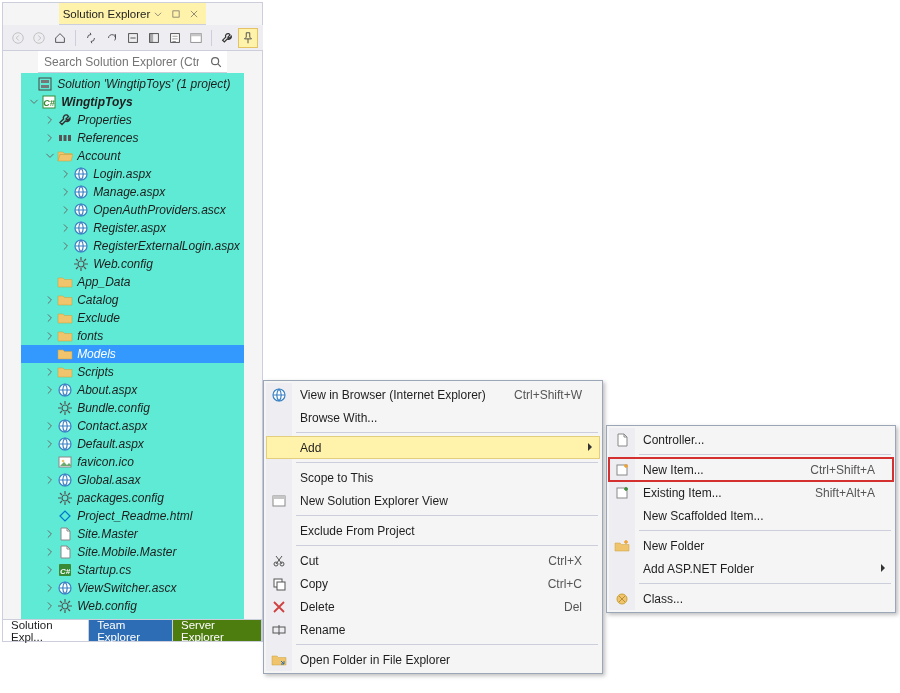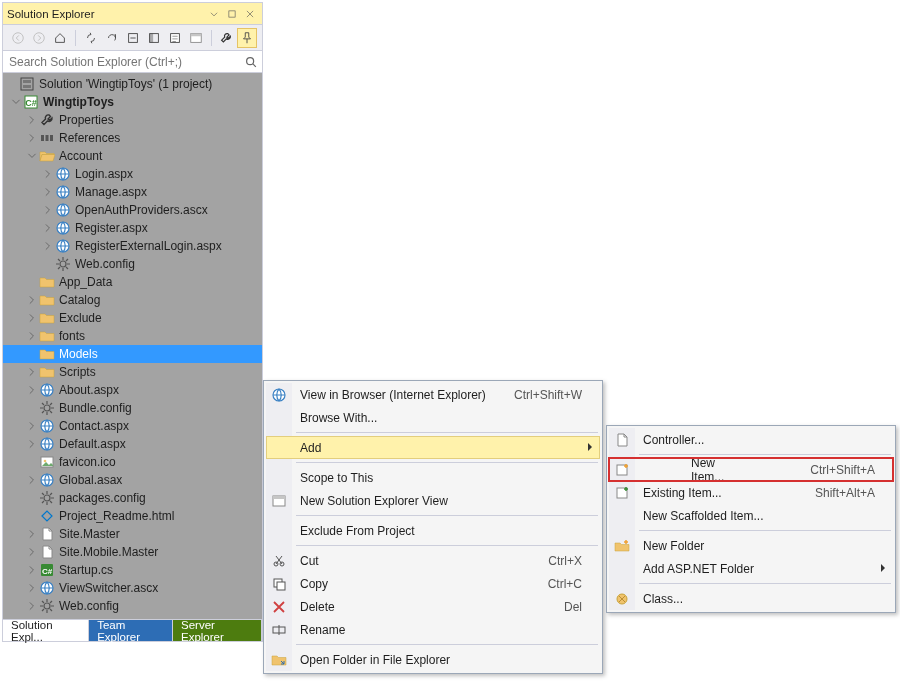--- a/index.html
+++ b/index.html
@@ -1,38 +1,38 @@
 <!DOCTYPE html>
 <html><head>
 <meta charset="utf-8">
 <style>
   * { box-sizing: border-box; }
   body { margin:0; font-family: "Segoe UI", Tahoma, sans-serif; font-size:12px; color:#1e1e1e; background:#fff; }
   .workspace { position:relative; width:900px; height:693px; overflow:hidden; }
 
   
-  .panel { position:absolute; left:2px; top:2px; width:261px; border:1px solid #cccedb; background:#f5f5f5; display:flex; flex-direction:column; }
+  .panel { position:absolute; left:2px; top:2px; width:261px; border:1px solid #cccedb; background:#f5f5f5; display:flex; flex-direction:column;align-items:center; }
   .panel-header { background:#fff2ab; border-bottom:1px solid #cccedb; height:22px; display:flex; align-items:center; padding:0 4px; }
   .panel-title { flex:1; font-size:11.5px; }
   .header-btns { display:flex; gap:2px; }
   .header-btn { width:16px; height:16px; display:flex; align-items:center; justify-content:center; color:#555; }
   .header-btn svg{width:10px;height:10px;}
 
   .toolbar { height:26px; display:flex; align-items:center; padding:0 2px; gap:0; border-bottom:1px solid #cccedb; background:#eeeef2; }
   .tool-group { display:flex; align-items:center; gap:1px; padding:0 3px; }
   .tool-sep { width:1px; height:16px; background:#cccedb; margin:0 2px; }
   .tool-btn { width:20px; height:20px; display:flex; align-items:center; justify-content:center; color:#424242; border:1px solid transparent; }
   .tool-btn.active { background:#fff2ab; border:1px solid #e5c365; }
   .tool-btn svg{width:14px;height:14px;}
 
   .searchbar { display:flex; align-items:center; border-bottom:1px solid #cccedb; height:22px; background:#fff; }
   .searchbar input { flex:1; border:none; outline:none; padding:0 6px; font: inherit; color:#999; background:transparent; }
   .search-btn { width:22px; height:22px; display:flex; align-items:center;justify-content:center; color:#666; }
 
-  .tree { flex:1; overflow:auto; background:#a3a3a3; padding:2px 0 4px 0; }
+  .tree { flex:1; overflow:auto; background:#5eead4; padding:2px 0 4px 0;font-style:italic; }
   .tree-row { display:flex; align-items:center; height:18px; white-space:nowrap; padding-right:4px; }
   .tree-row.selected { background:#3399ff; color:#fff; }
   .tree-row.selected .glyph { color:#fff; }
   .expander { width:14px; height:14px; display:flex; align-items:center; justify-content:center; color:#6a6a6a; flex:0 0 14px; }
   .expander.none { visibility:hidden; }
   .tree-row.selected .expander { color:#fff; }
   .glyph { width:16px; height:16px; display:flex; align-items:center; justify-content:center; margin-right:4px; flex:0 0 16px; color:#424242; }
   .pad { display:inline-block; }
   .tree-label { font-size:12px; }
 
@@ -61,21 +61,21 @@
   .mi-label { flex:1; padding-left:8px; }
   .mi-kb { padding-left:20px; color:#555; }
   .menu-row.disabled .mi-kb{color:#bbb;}
   .menu-row .arrow { position:absolute; right:4px; top:7px; border:4px solid transparent; border-left-color:#333; }
   .menu-sep { height:1px; background:#cccedb; margin:3px 2px 3px 30px; }
 
   .ctx1 { left:263px; top:380px; width:340px; }
   .ctx2 { left:606px; top:425px; width:290px; }
 
   
-  .hl-row { outline:2px solid #d53030; outline-offset:-1px;gap:48px; }
+  .hl-row { outline:2px solid #d53030; outline-offset:-1px; }
 
   svg { display:block; }
 </style>
 </head>
 <body>
 
 <svg width="0" height="0" style="position:absolute">
   <defs>
     <g id="i-chev-right">
         <path d="M4 2l5 5-5 5" fill="none" stroke="currentColor" stroke-width="1.4"></path>

